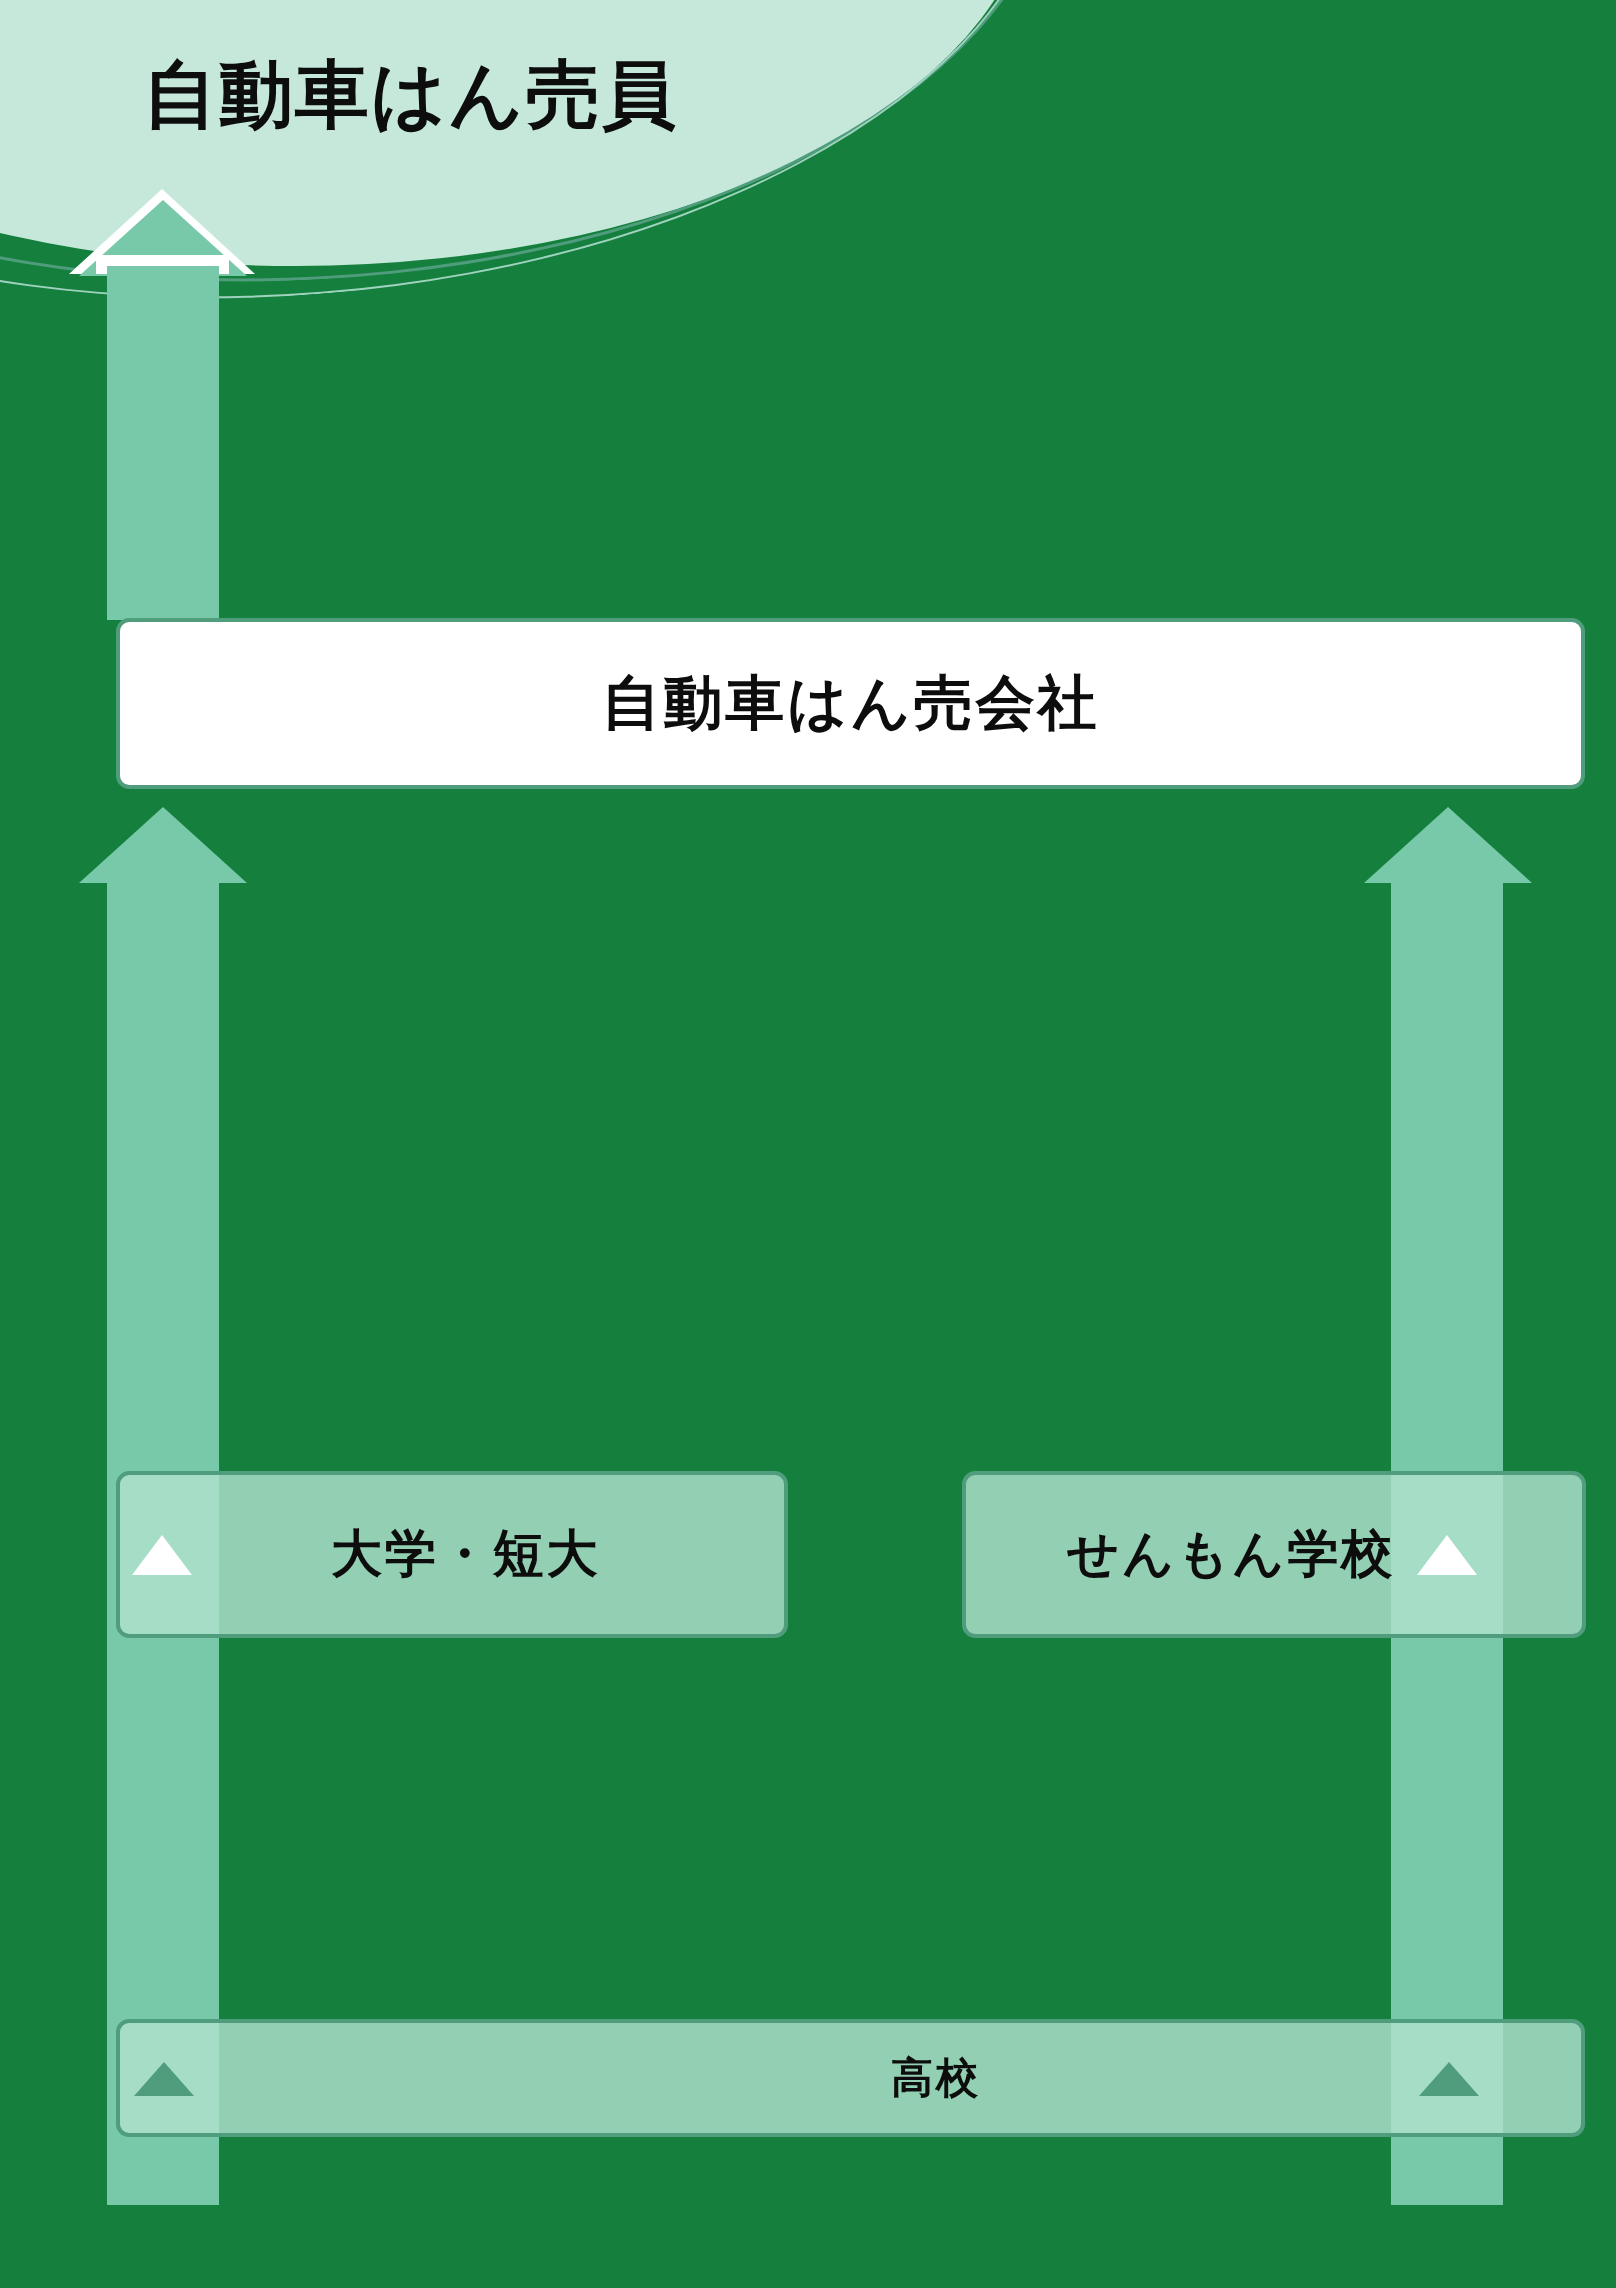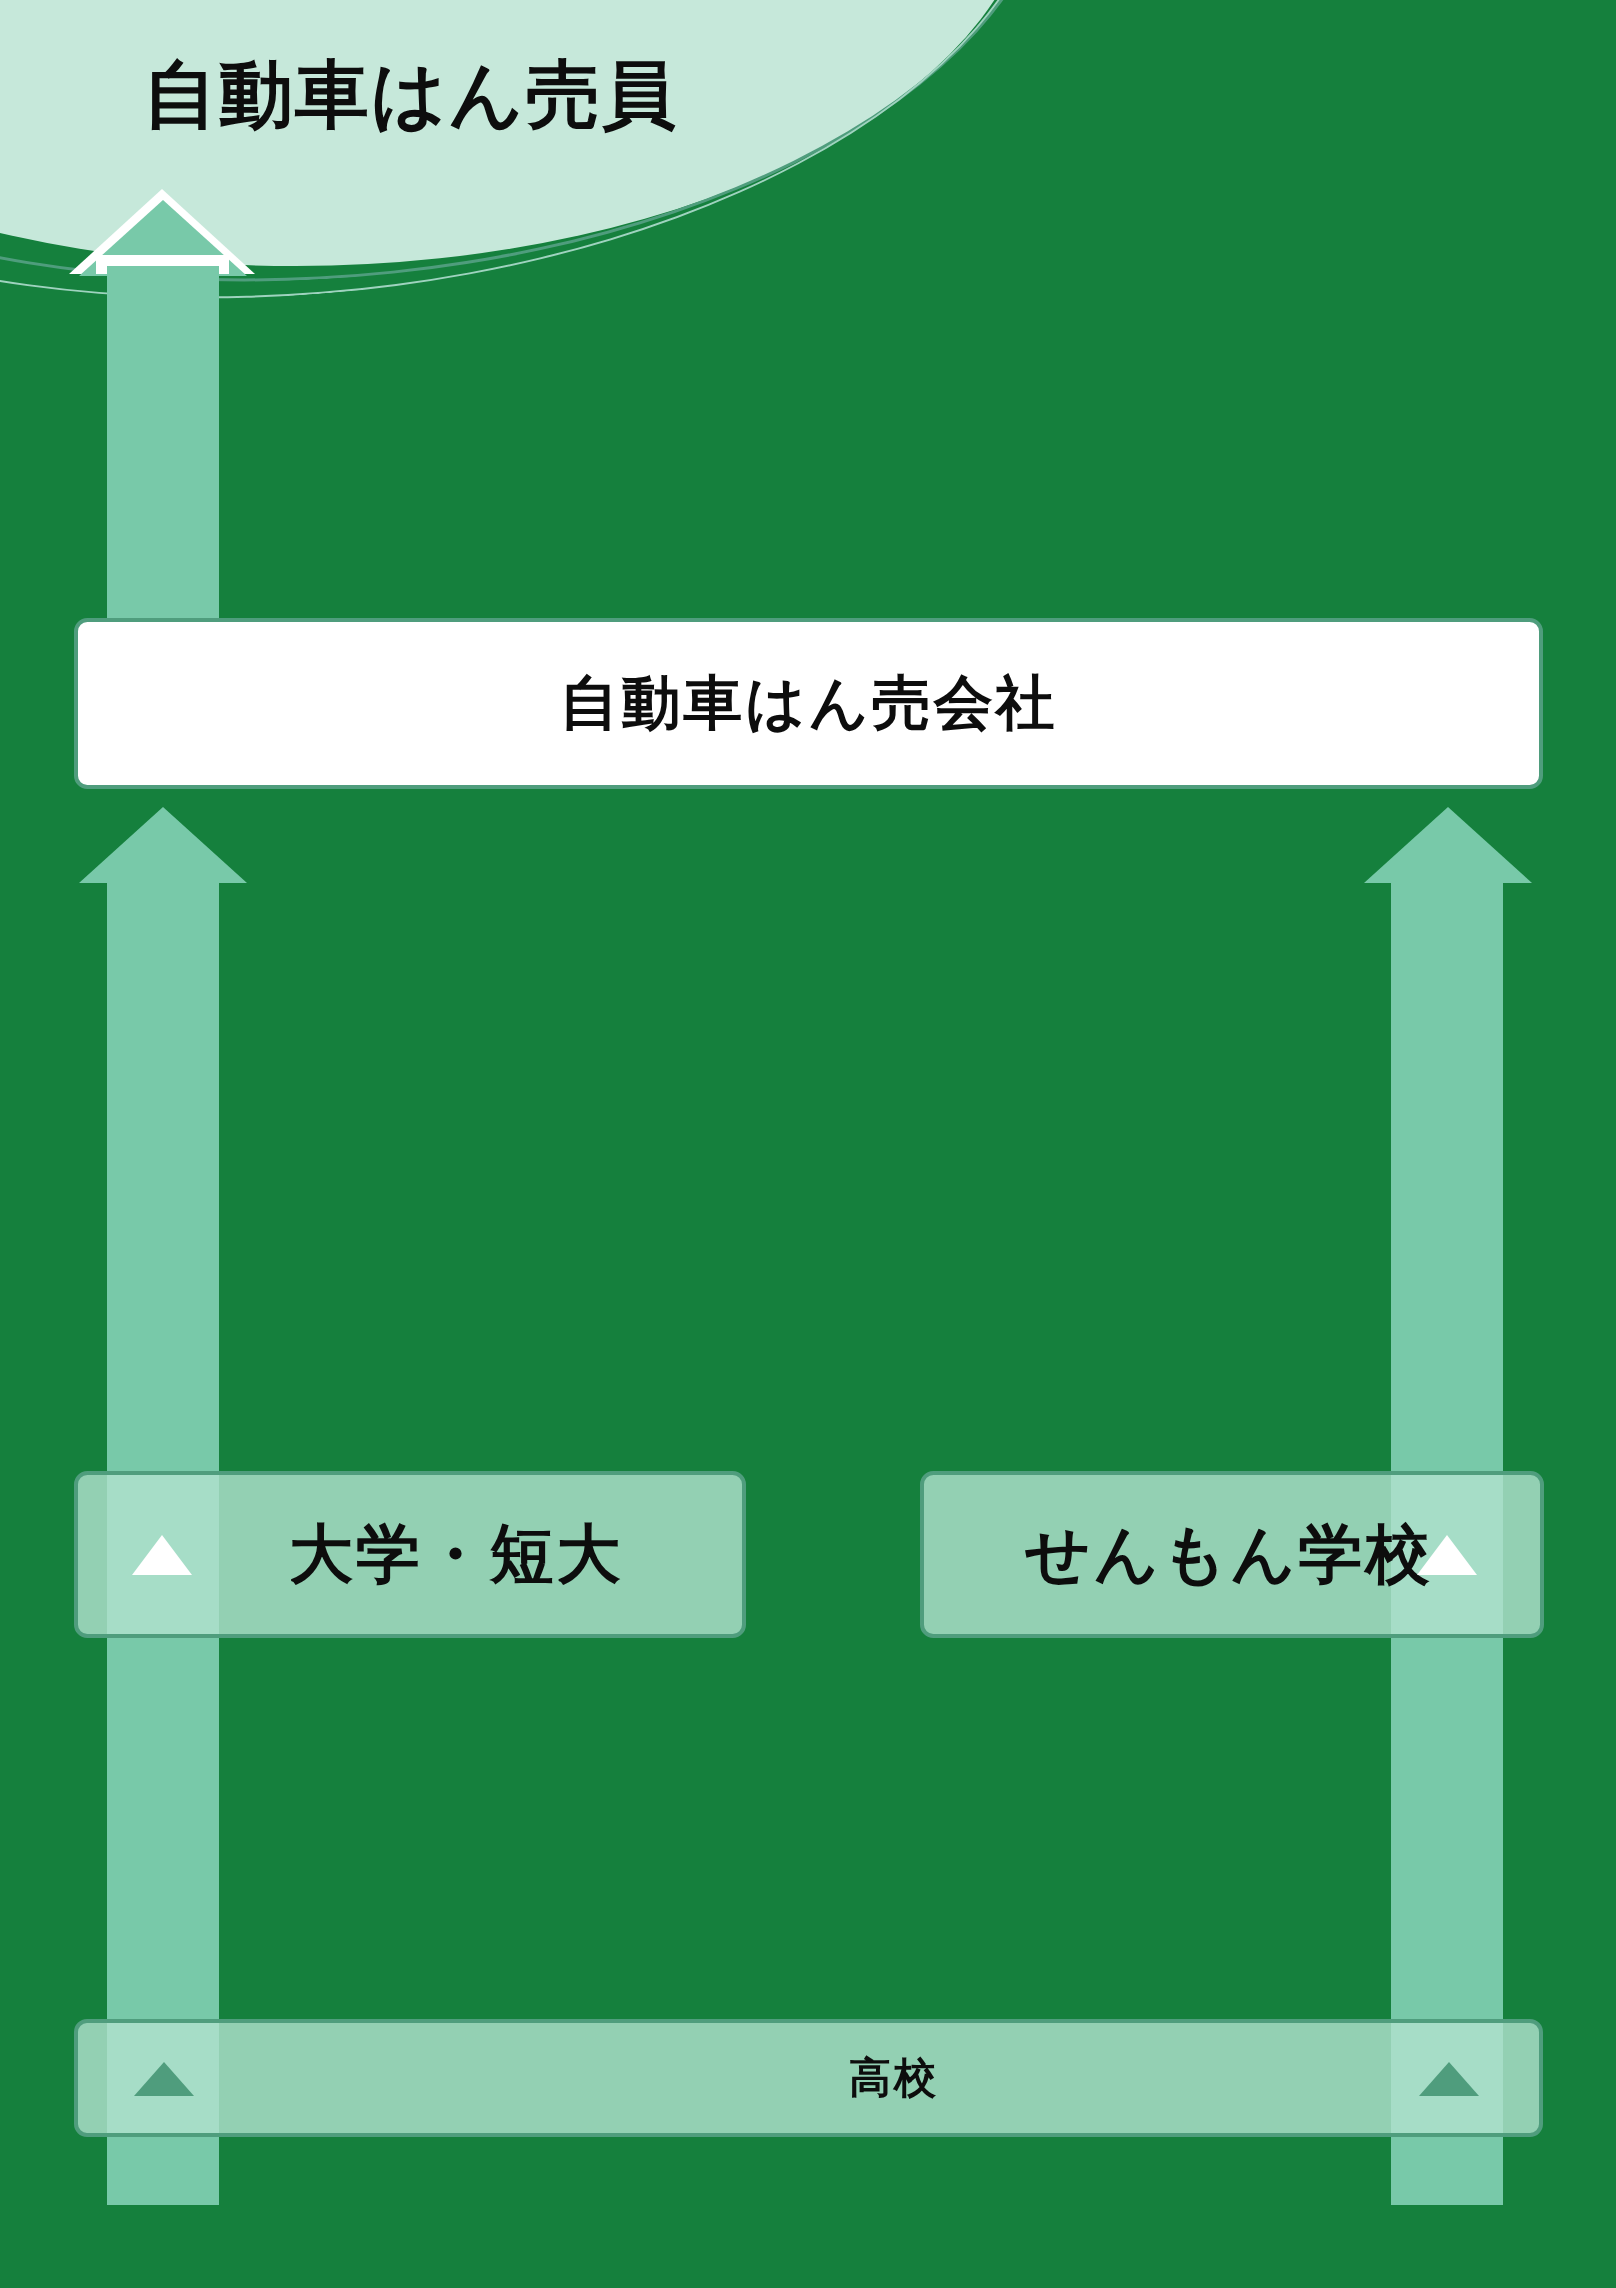--- a/index.html
+++ b/index.html
@@ -115,34 +115,35 @@
   
   .box {
     position: absolute;
     box-sizing: border-box;
     border: 4.8px solid #4f9d7d;
     border-radius: 13.3px;
     display: flex;
     align-items: center;
     font-weight: bold;
     color: #0d0d0d;
+    margin-left: 42px;
   }
   .box-company {
     left: 74px;
     top: 618px;
     width: 1469px;
     height: 171px;
     background: #ffffff;
     justify-content: center;
     font-size: 59px;
     letter-spacing: 2.9px;
   }
   .box-school {
     background: rgba(176, 226, 205, 0.82);
-    font-size: 64px;
+    font-size: 51px;
     letter-spacing: 2.9px;
   }
   .box-univ {
     left: 74px;
     top: 1471px;
     width: 672px;
     height: 167px;
     justify-content: flex-start;
     padding-left: 211px;
   }

